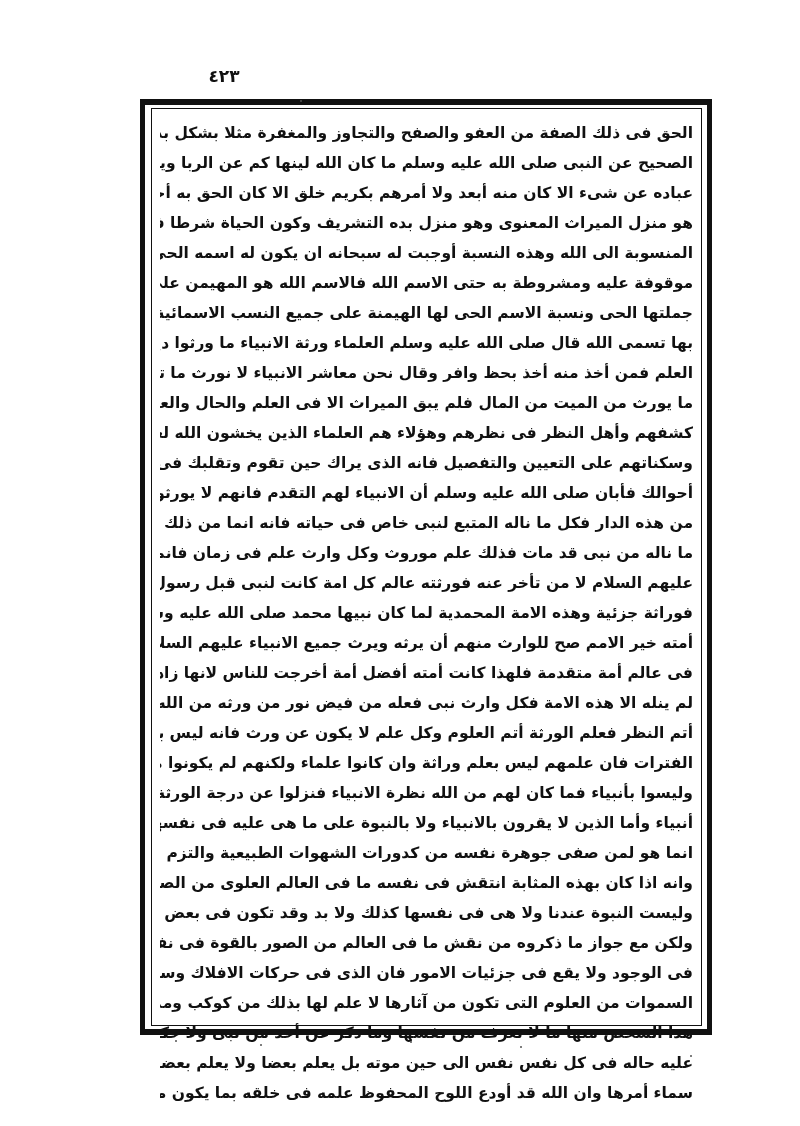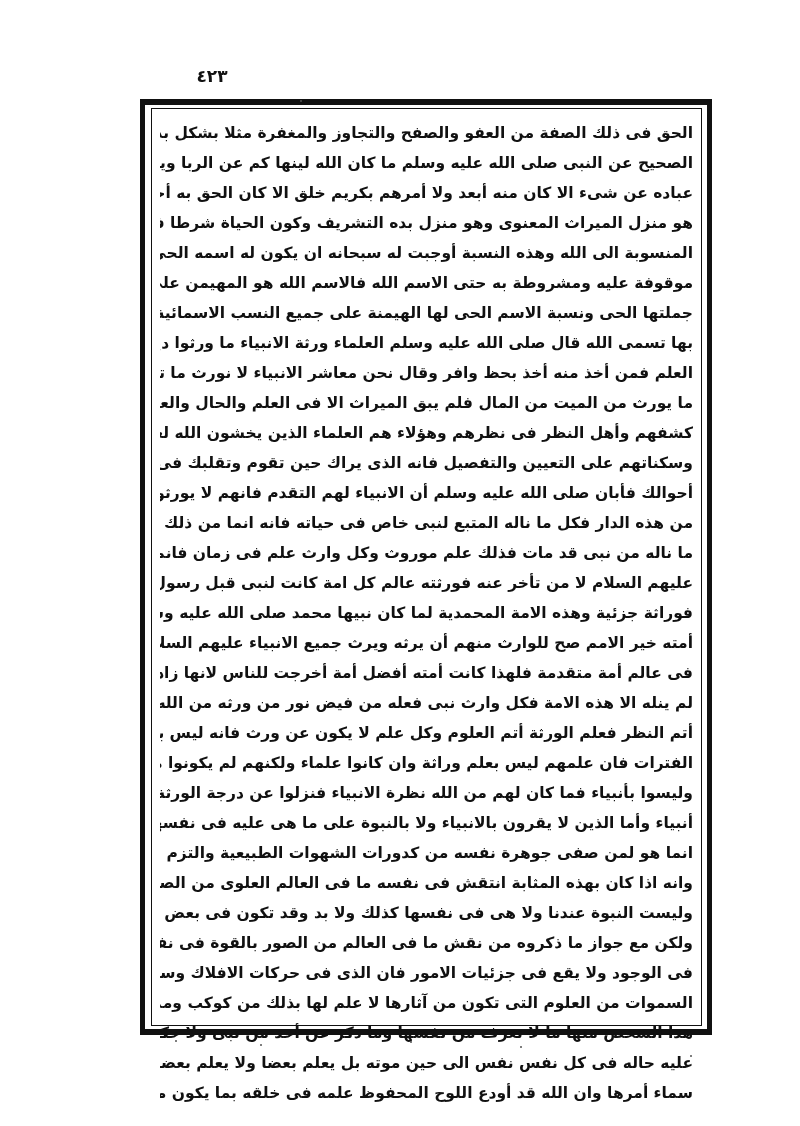--- a/index.html
+++ b/index.html
@@ -1,18 +1,18 @@
 <!DOCTYPE html>
 <html><head>
 <meta charset="utf-8">
 <style>
   html, body { margin: 0; padding: 0; background: #ffffff; }
   body { width: 800px; height: 1126px; position: relative; overflow: hidden; font-family: "DejaVu Serif", serif; color: #111; }
   .page-number {
-    position: absolute; left: 192px; top: 66px; width: 40px; text-align: center;
+    position: absolute; left: 204px; top: 66px; width: 40px; text-align: center;
     font-family: "DejaVu Sans", sans-serif; font-weight: bold; font-size: 17px; color: #111;
     direction: rtl;
   }
   .frame-outer {
     position: absolute; left: 140px; top: 99px; width: 572px; height: 936px;
     border-top: 6px solid #111; border-bottom: 6px solid #111;
     border-left: 5px solid #111; border-right: 5px solid #111;
     box-sizing: border-box;
   }
   .frame-inner {

